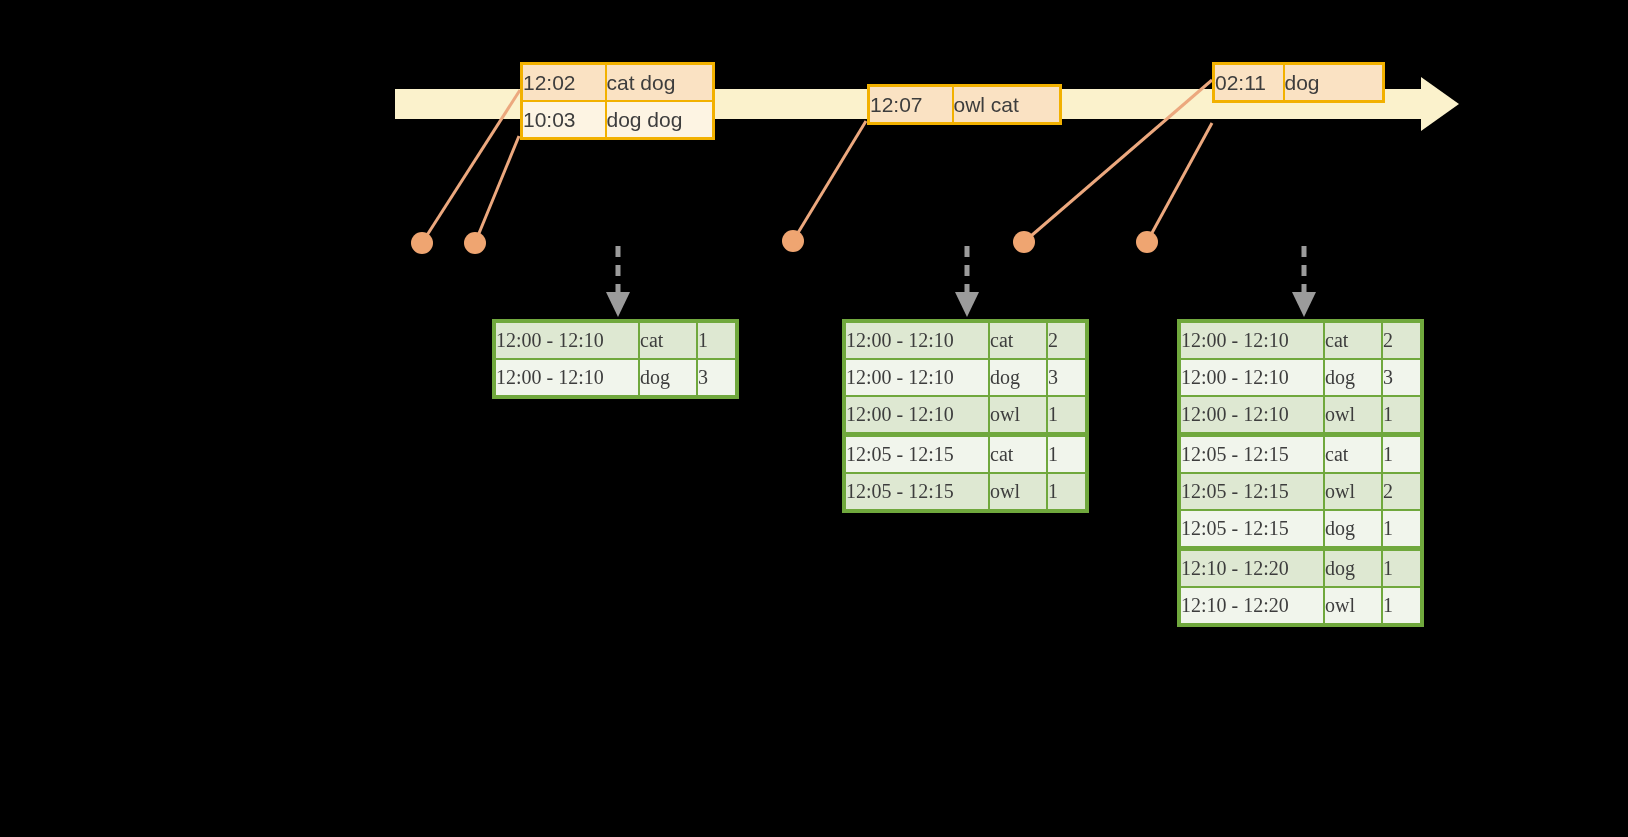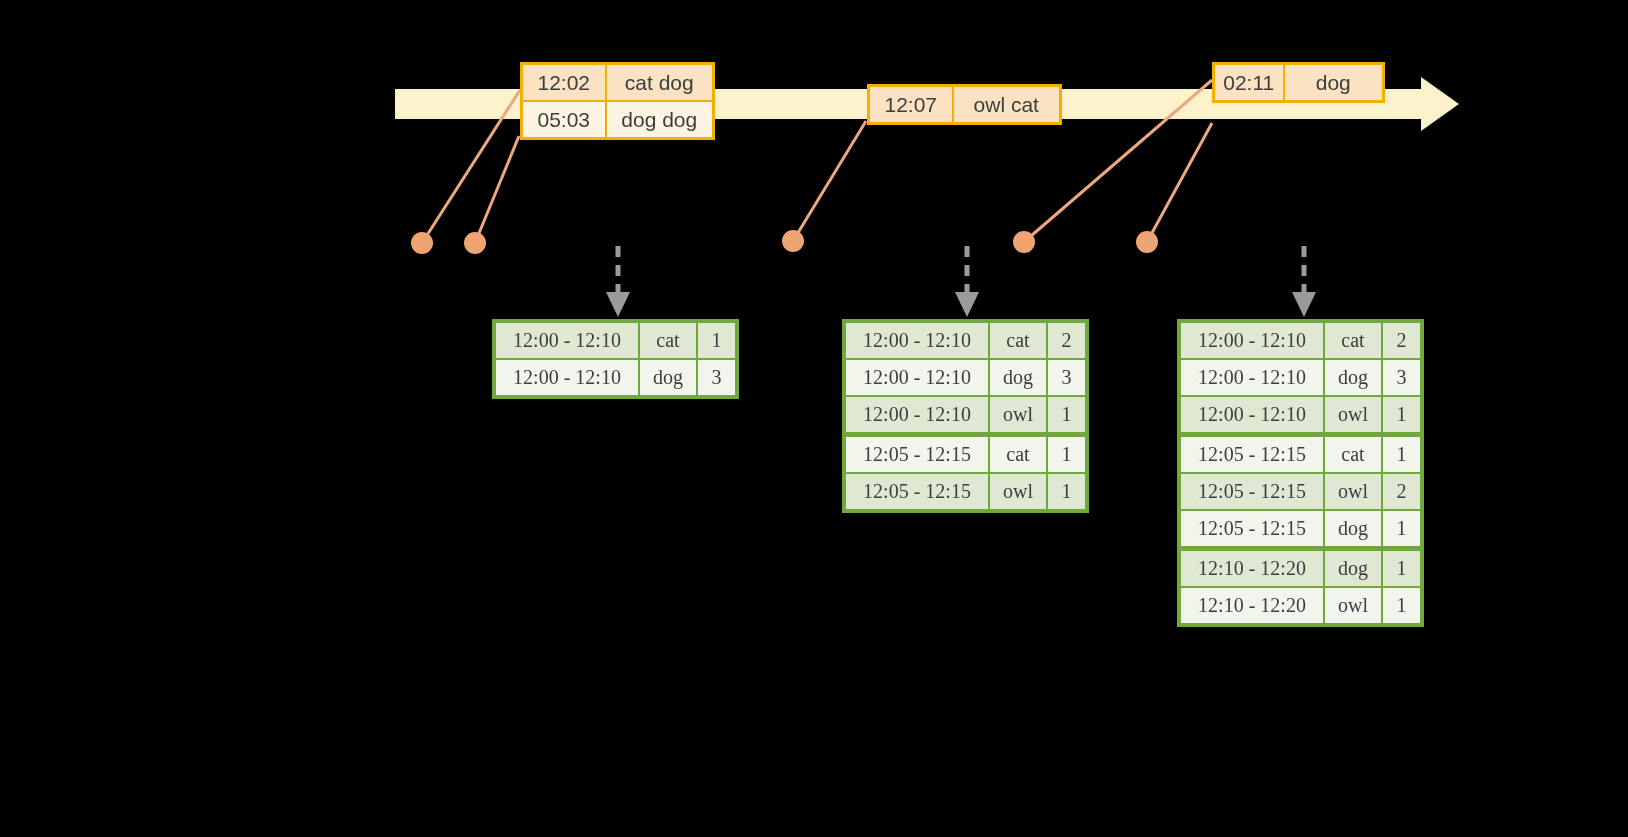--- a/index.html
+++ b/index.html
@@ -29,21 +29,21 @@
         border-left:38px solid var(--timeline-band);
         border-top:27px solid transparent;border-bottom:27px solid transparent;}
   
   .overlay{position:absolute;left:0;top:0;z-index:2;}
   .conn{stroke:var(--connector-line);stroke-width:3;}
   .dot{fill:var(--event-dot);}
   .dash{stroke:var(--trigger-arrow);stroke-width:5;stroke-dasharray:11 8;}
   .head{fill:var(--trigger-arrow);}
   
   table{border-collapse:collapse;position:absolute;table-layout:fixed;z-index:3;}
-  td{padding:0;text-align:center;vertical-align:middle;overflow:hidden;white-space:nowrap;}
+  td{padding:0;vertical-align:middle;overflow:hidden;white-space:nowrap;}
   
   table.etbl{border:3px solid var(--orange-border);font-size:21px;}
   table.etbl td{border:2px solid var(--orange-border);height:35px;}
   table.etbl tr.r-dark td{background:var(--orange-row-dark);}
   table.etbl tr.r-light td{background:var(--orange-row-light);}
   
   table.gtbl{border:4px solid var(--green-border);font-size:20px;font-family:Liberation Serif, serif;}
   table.gtbl td{border:2px solid var(--green-border);height:35px;}
   table.gtbl tr.r-dark td{background:var(--green-row-dark);}
   table.gtbl tr.r-light td{background:var(--green-row-light);}
@@ -88,21 +88,21 @@
     <colgroup>
         <col style="width:84px">
         <col style="width:108px">
       </colgroup>
     <tbody>
         <tr class="r-dark">
       <td>12:02</td>
       <td>cat dog</td>
     </tr>
     <tr class="r-light">
-      <td>05:03</td>
+      <td>10:03</td>
       <td>dog dog</td>
     </tr>
   </tbody>
     </table>
 
   <table class="etbl" style="left:867px;top:84px">
     <colgroup>
         <col style="width:84px">
         <col style="width:108px">
       </colgroup>

